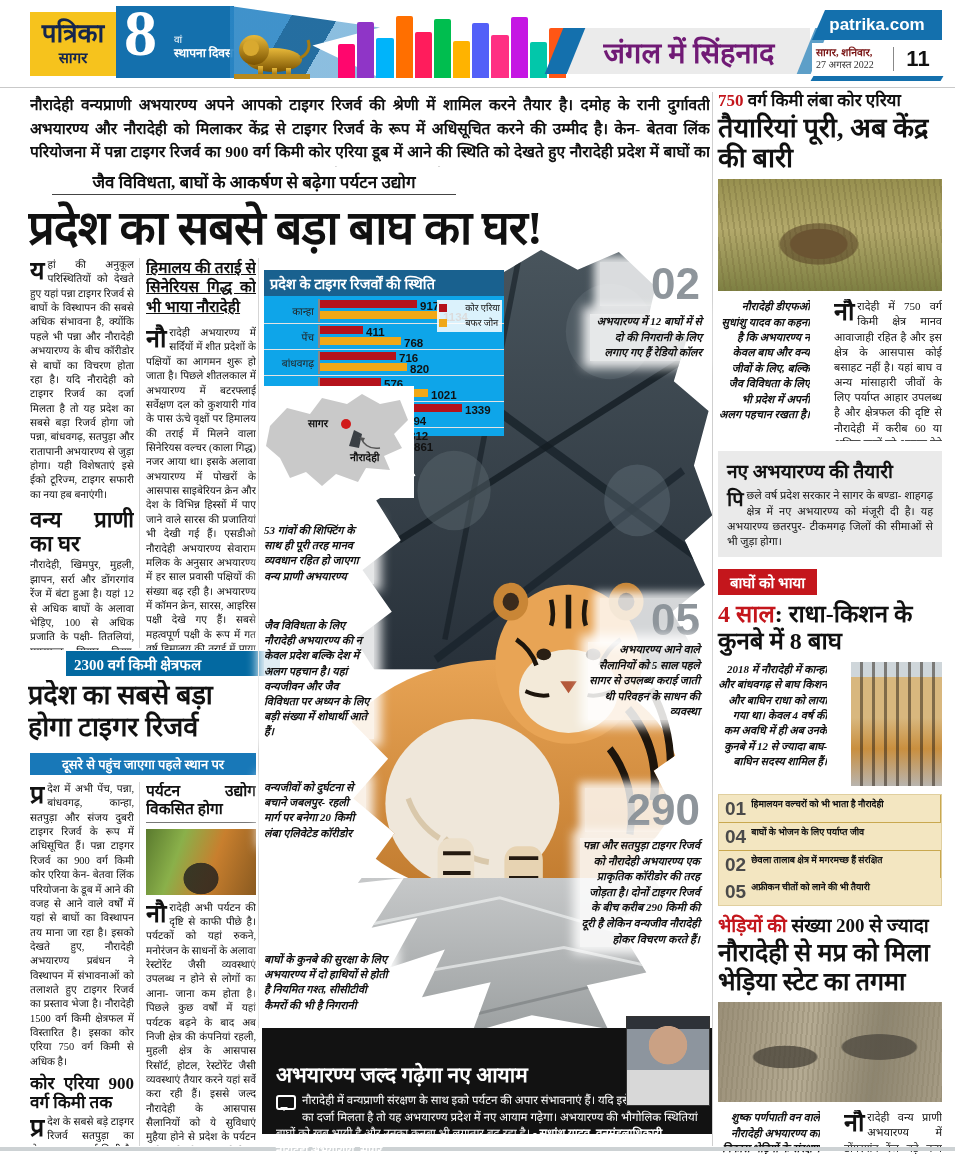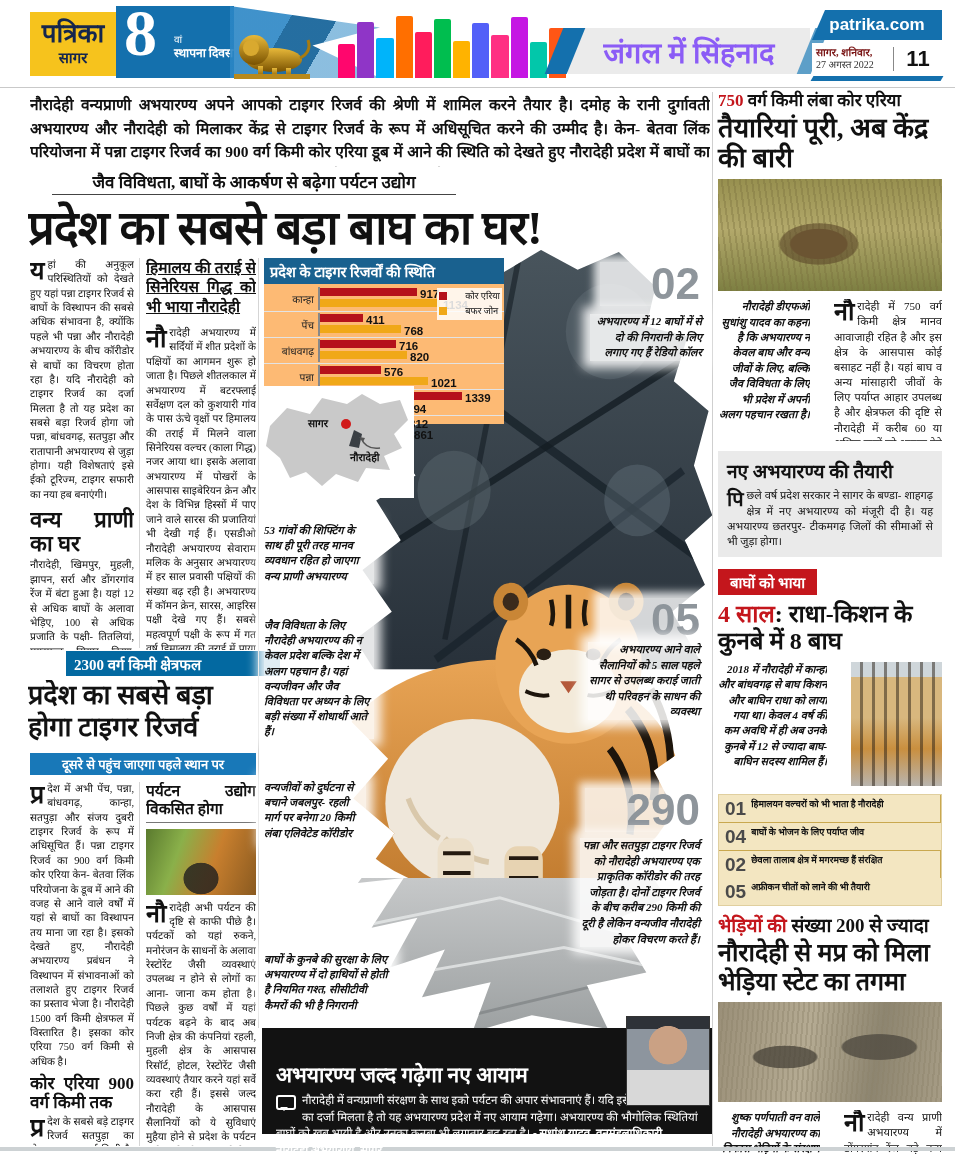--- a/index.html
+++ b/index.html
@@ -24,21 +24,21 @@
   .skyline i{flex:1;display:block;border-radius:2px 2px 0 0;}
   .skyline i:nth-child(1){height:55%;background:#e91e63;} .skyline i:nth-child(2){height:90%;background:#7b3fa0;}
   .skyline i:nth-child(3){height:65%;background:#21a7d6;} .skyline i:nth-child(4){height:100%;background:#f2792f;}
   .skyline i:nth-child(5){height:75%;background:#d62f5a;} .skyline i:nth-child(6){height:95%;background:#2fae64;}
   .skyline i:nth-child(7){height:60%;background:#f4b52a;} .skyline i:nth-child(8){height:88%;background:#5a63c8;}
   .skyline i:nth-child(9){height:70%;background:#e0427a;} .skyline i:nth-child(10){height:98%;background:#9c27b0;}
   .skyline i:nth-child(11){height:58%;background:#35b8a5;} .skyline i:nth-child(12){height:80%;background:#f06338;}
   .band{left:568px;top:28px;width:242px;height:46px;background:#ebebeb;display:flex;align-items:center;justify-content:center;}
   .band::before{content:'';position:absolute;left:-14px;top:0;width:22px;height:100%;background:#1470ad;transform:skewX(-22deg);}
   .band::after{content:'';position:absolute;right:-10px;top:0;width:14px;height:100%;background:#5d9fc8;transform:skewX(-22deg);}
-  .band-title{font-size:29px;font-weight:700;color:#8b5cf6;}
+  .band-title{font-size:29px;font-weight:700;color:#701a75;}
   .site-bar{left:812px;top:10px;width:130px;height:30px;background:#1470ad;color:#fff;display:flex;align-items:center;justify-content:center;
             font-family:"Liberation Sans",sans-serif;font-weight:700;font-size:17px;clip-path:polygon(10% 0,100% 0,100% 100%,0 100%);}
   .date-box{left:812px;top:43px;width:130px;height:32px;display:flex;align-items:center;background:#fff;}
   .date-left{width:82px;text-align:left;padding-left:4px;border-right:1px solid #888;}
   .date-bold{font-size:10.5px;font-weight:700;color:#7a1616;line-height:1.15;}
   .date-rest{font-size:10px;color:#333;line-height:1.15;}
   .page-num{flex:1;text-align:center;font-size:22px;font-weight:700;font-family:"Liberation Sans",sans-serif;}
   .blue-underline{left:812px;top:76px;width:130px;height:5px;background:#1470ad;transform:skewX(-30deg);}
   .header-rule{left:0;top:87px;width:955px;height:1px;background:#c9c9c9;}
 
@@ -65,21 +65,21 @@
               display:flex;align-items:center;justify-content:center;}
   .subcolA{left:30px;top:782px;width:104px;height:364px;}
   .subcolB{left:146px;top:782px;width:110px;height:364px;}
   .subB-head{font-size:15.5px;font-weight:700;line-height:1.15;border-bottom:1px solid #777;padding-bottom:4px;margin-bottom:6px;}
   .photo{display:block;}
   .safari-photo{width:110px;height:66px;margin:2px 0 6px;
       background:radial-gradient(ellipse at 50% 75%,rgba(30,30,30,.8) 0 22%,transparent 23%),
                  linear-gradient(110deg,#5a7a2e,#8ab04a 30%,#c87f2e 60%,#8a5a20);}
 
   
-  .chart{left:264px;top:258px;width:240px;height:166px;background:#fdba74;z-index:3;}
+  .chart{left:264px;top:270px;width:240px;height:166px;background:#0ea5e9;z-index:3;}
   .chart-title{background:#19618f;color:#fff;font-size:14.5px;font-weight:700;padding:3px 6px;}
   .chart-body{position:relative;padding-top:2px;}
   .crow{display:flex;align-items:center;border-bottom:1px solid #e3e3e3;padding:1px 0;}
   .crow:last-child{border-bottom:none;}
   .clab{width:54px;font-size:10.3px;text-align:right;padding-right:4px;color:#222;}
   .cbars{flex:1;border-left:2px solid #888;}
   .cline{display:flex;height:10px;margin:1px 0;}
   .cbar{height:8px;display:inline-block;}
   .cval{font-size:11.5px;font-weight:700;margin-left:3px;color:#111;font-family:"Liberation Sans",sans-serif;}
   .legend{position:absolute;right:2px;top:4px;font-size:9.3px;background:rgba(255,255,255,.85);padding:1px 2px;}

